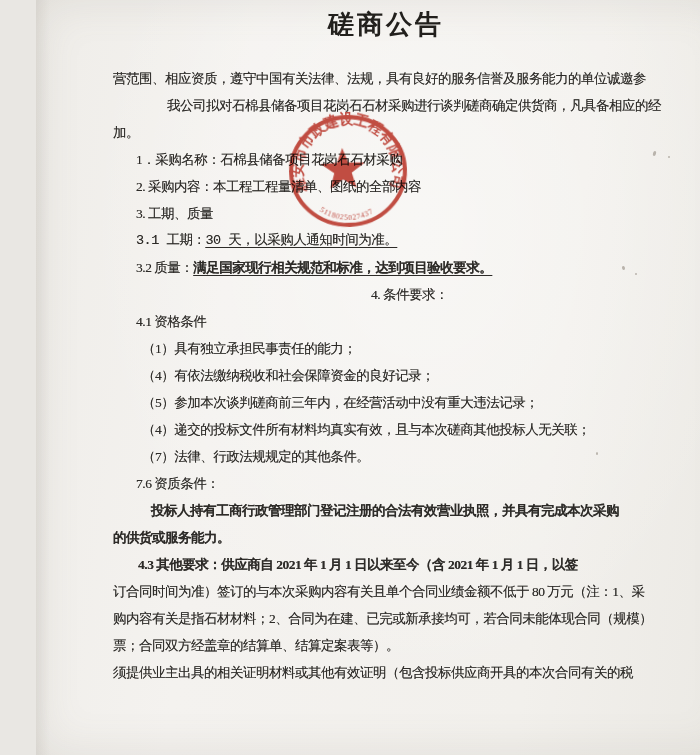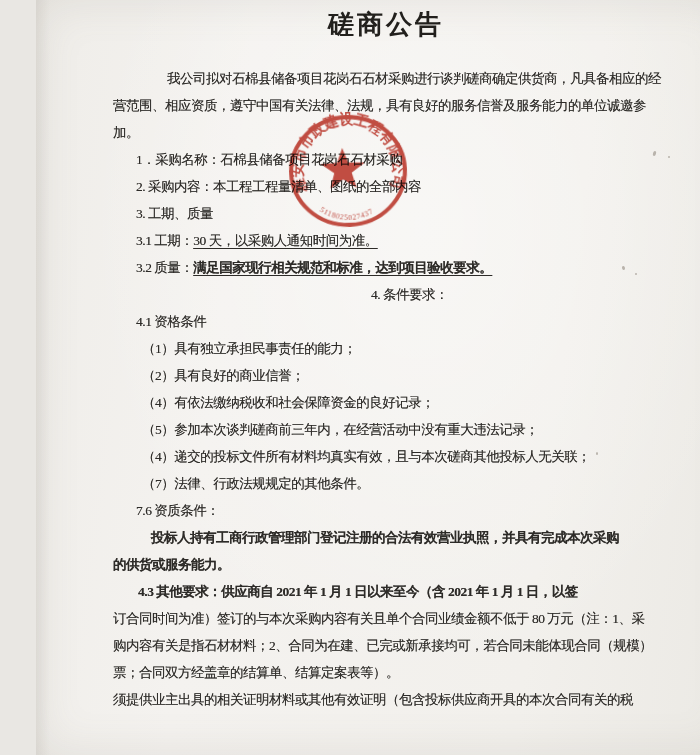--- a/index.html
+++ b/index.html
@@ -49,32 +49,31 @@
 </style>
 </head>
 <body>
 
 <div class="page">
   <div class="fold"></div>
 
   <h1 class="title">磋商公告</h1>
 
   <div class="doc-body">
+      <div class="line"><span>营范围、相应资质，遵守中国有关法律、法规，具有良好的服务信誉及服务能力的单位诚邀参</span></div>
       <div class="line" style="padding-left: 54px;"><span>我公司拟对石棉县储备项目花岗石石材采购进行谈判磋商确定供货商，凡具备相应的经</span></div>
-      <div class="line"><span>营范围、相应资质，遵守中国有关法律、法规，具有良好的服务信誉及服务能力的单位诚邀参</span></div>
       <div class="line"><span>加。</span></div>
       <div class="line" style="padding-left: 23px;"><span>1．采购名称：石棉县储备项目花岗石石材采购</span></div>
       <div class="line" style="padding-left: 23px;"><span>2. 采购内容：本工程工程量清单、图纸的全部内容</span></div>
       <div class="line" style="padding-left: 23px;"><span>3. 工期、质量</span></div>
-      <div class="line" style="padding-left: 23px;"><span>3.1 工期：</span><span class="seg-u">30 天，以采购人通知时间为准。</span></div>
+      <div class="line" style="padding-left: 23px; font-family: Liberation Mono, monospace;"><span>3.1 工期：</span><span class="seg-u">30 天，以采购人通知时间为准。</span></div>
       <div class="line" style="padding-left: 23px;"><span>3.2 质量：</span><span class="seg-b seg-u">满足国家现行相关规范和标准，达到项目验收要求。</span></div>
       <div class="line" style="padding-left: 23px; text-align: center;"><span>4. 条件要求：</span></div>
       <div class="line" style="padding-left: 23px;"><span>4.1 资格条件</span></div>
       <div class="line" style="padding-left: 29px;"><span>（1）具有独立承担民事责任的能力；</span></div>
-      <div class="line" style="padding-left: 29px;"><span>（2）具有良好的商业信誉；</span></div>
       <div class="line" style="padding-left: 29px;"><span>（4）有依法缴纳税收和社会保障资金的良好记录；</span></div>
       <div class="line" style="padding-left: 29px;"><span>（5）参加本次谈判磋商前三年内，在经营活动中没有重大违法记录；</span></div>
       <div class="line" style="padding-left: 29px;"><span>（4）递交的投标文件所有材料均真实有效，且与本次磋商其他投标人无关联；</span></div>
       <div class="line" style="padding-left: 29px;"><span>（7）法律、行政法规规定的其他条件。</span></div>
       <div class="line" style="padding-left: 23px;"><span>7.6 资质条件：</span></div>
       <div class="line" style="padding-left: 38px;"><span class="seg-b">投标人持有工商行政管理部门登记注册的合法有效营业执照，并具有完成本次采购</span></div>
       <div class="line"><span class="seg-b">的供货或服务能力。</span></div>
       <div class="line" style="padding-left: 25px; font-weight: bold;"><span>4.3 其他要求：供应商自 2021 年 1 月 1 日以来至今（含 2021 年 1 月 1 日，以签</span></div>
       <div class="line"><span>订合同时间为准）签订的与本次采购内容有关且单个合同业绩金额不低于 80 万元（注：1、采</span></div>
       <div class="line"><span>购内容有关是指石材材料；2、合同为在建、已完或新承接均可，若合同未能体现合同（规模）</span></div>

